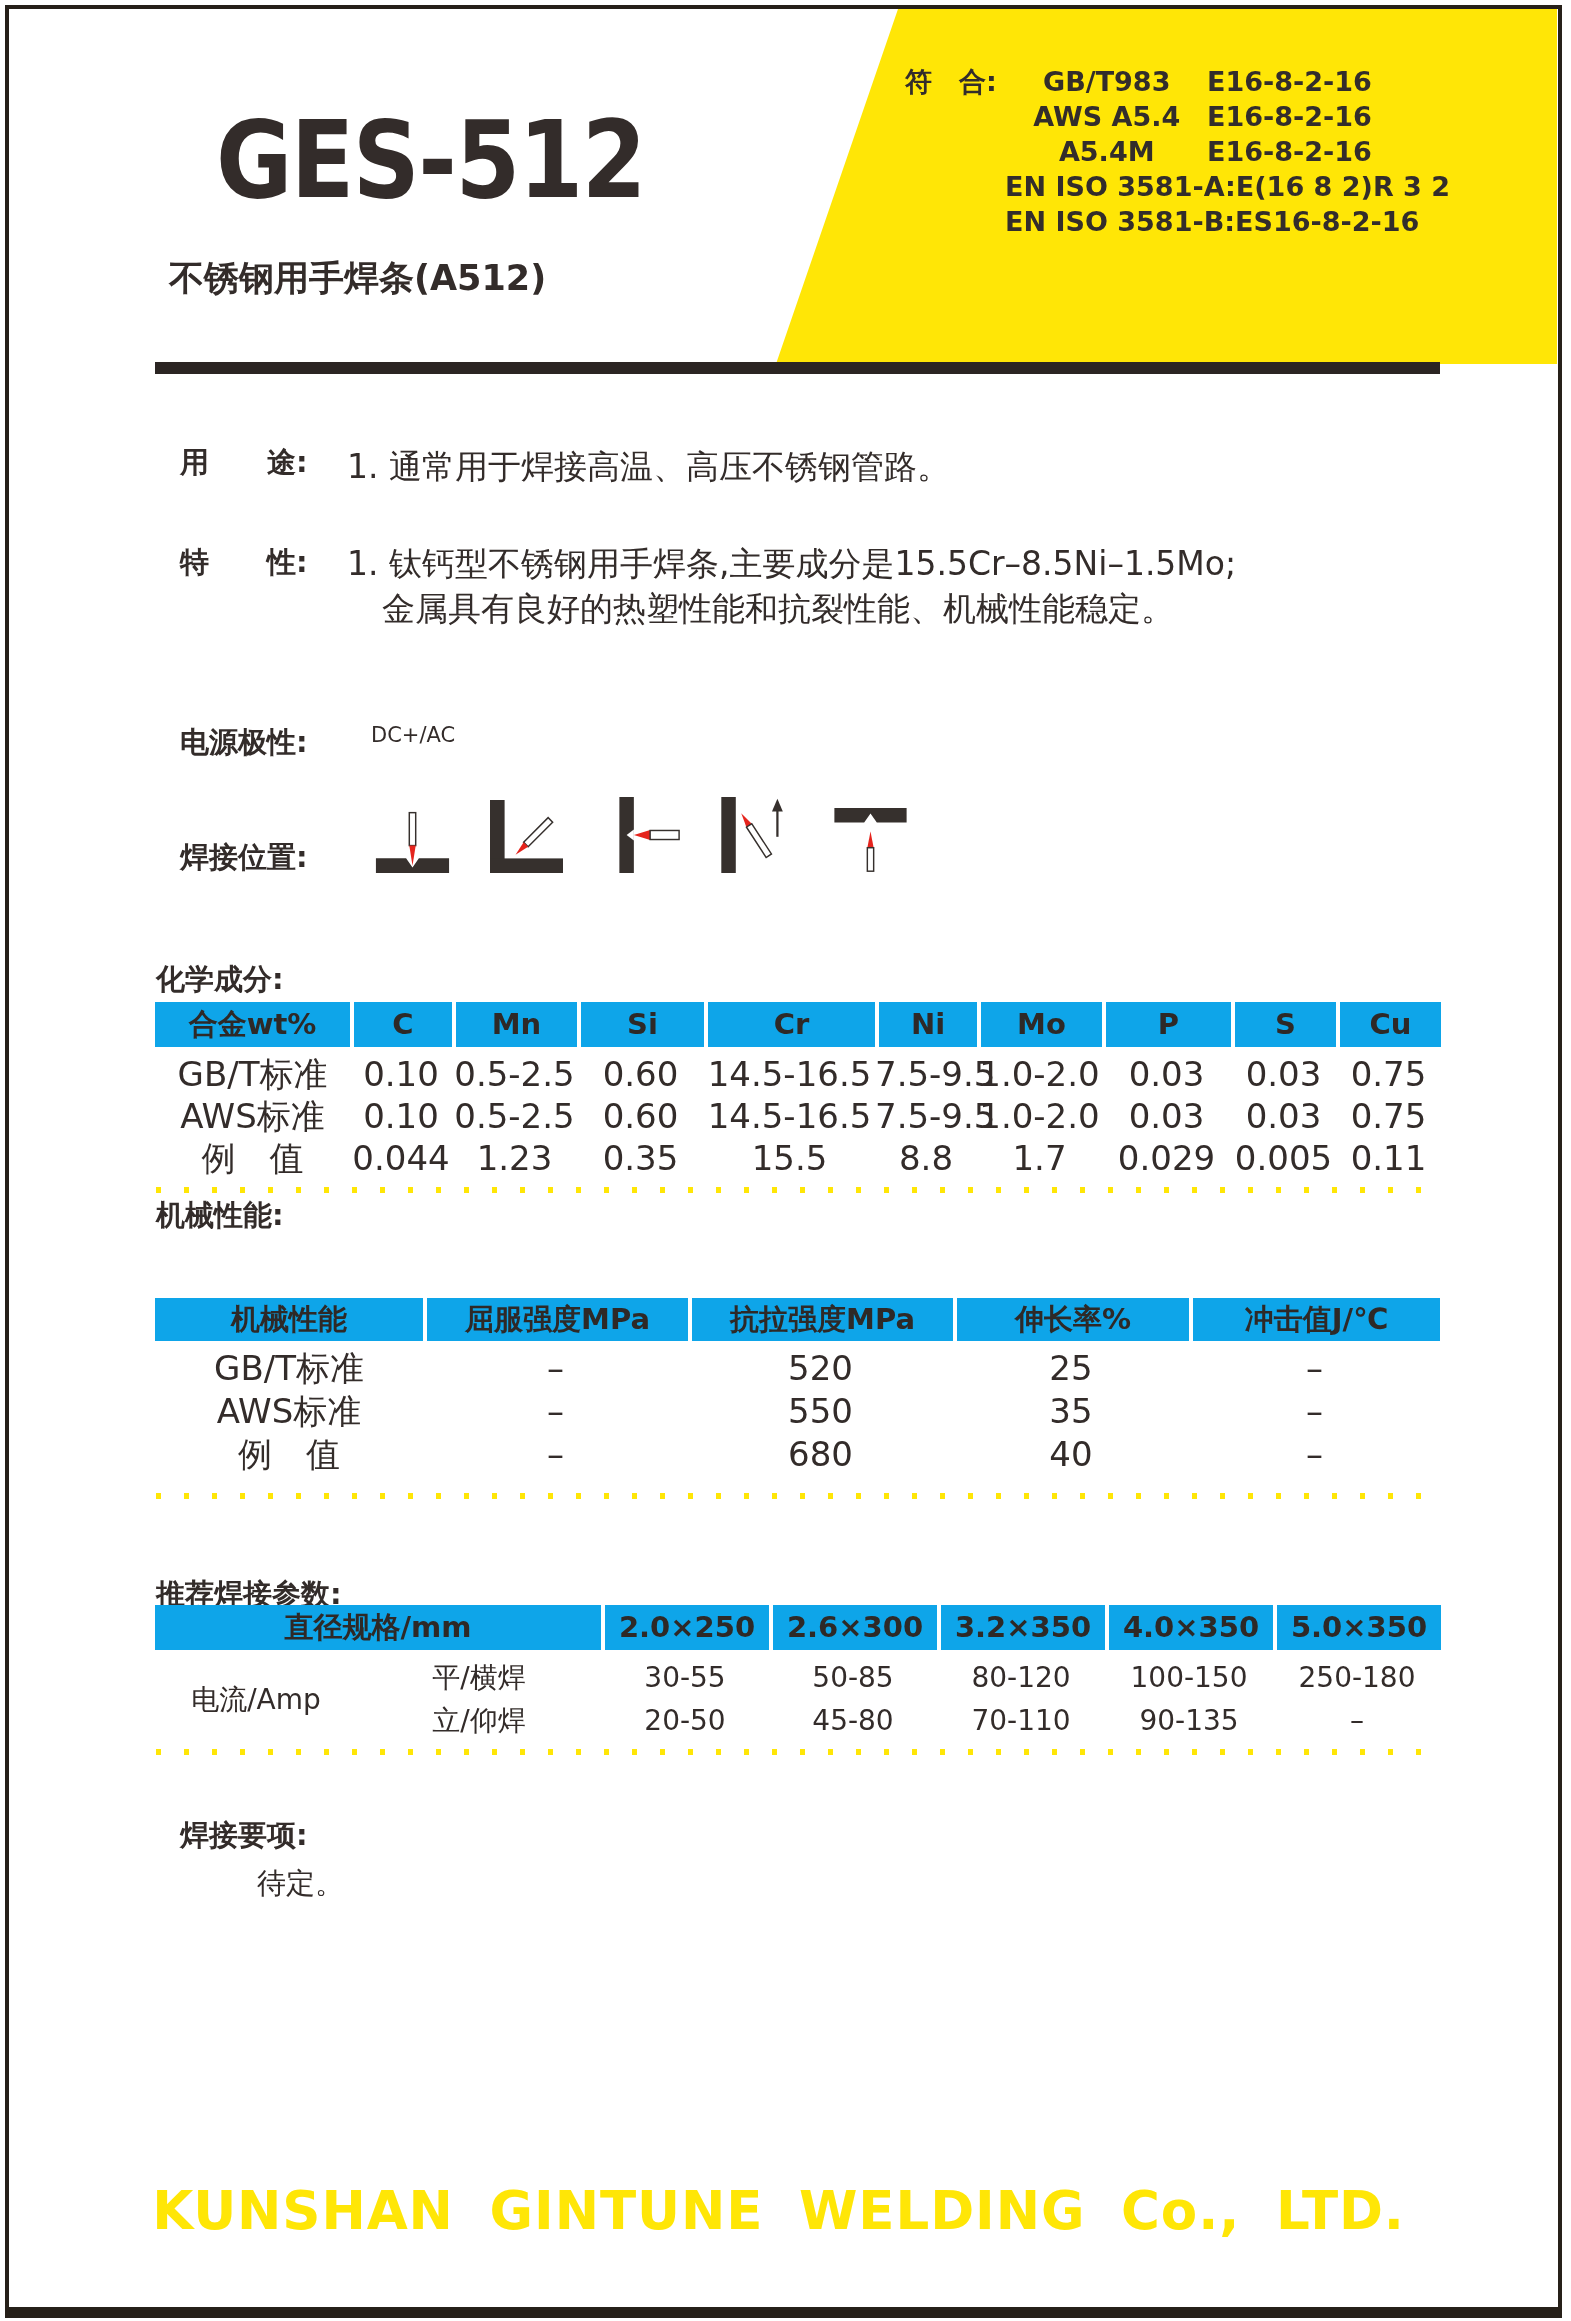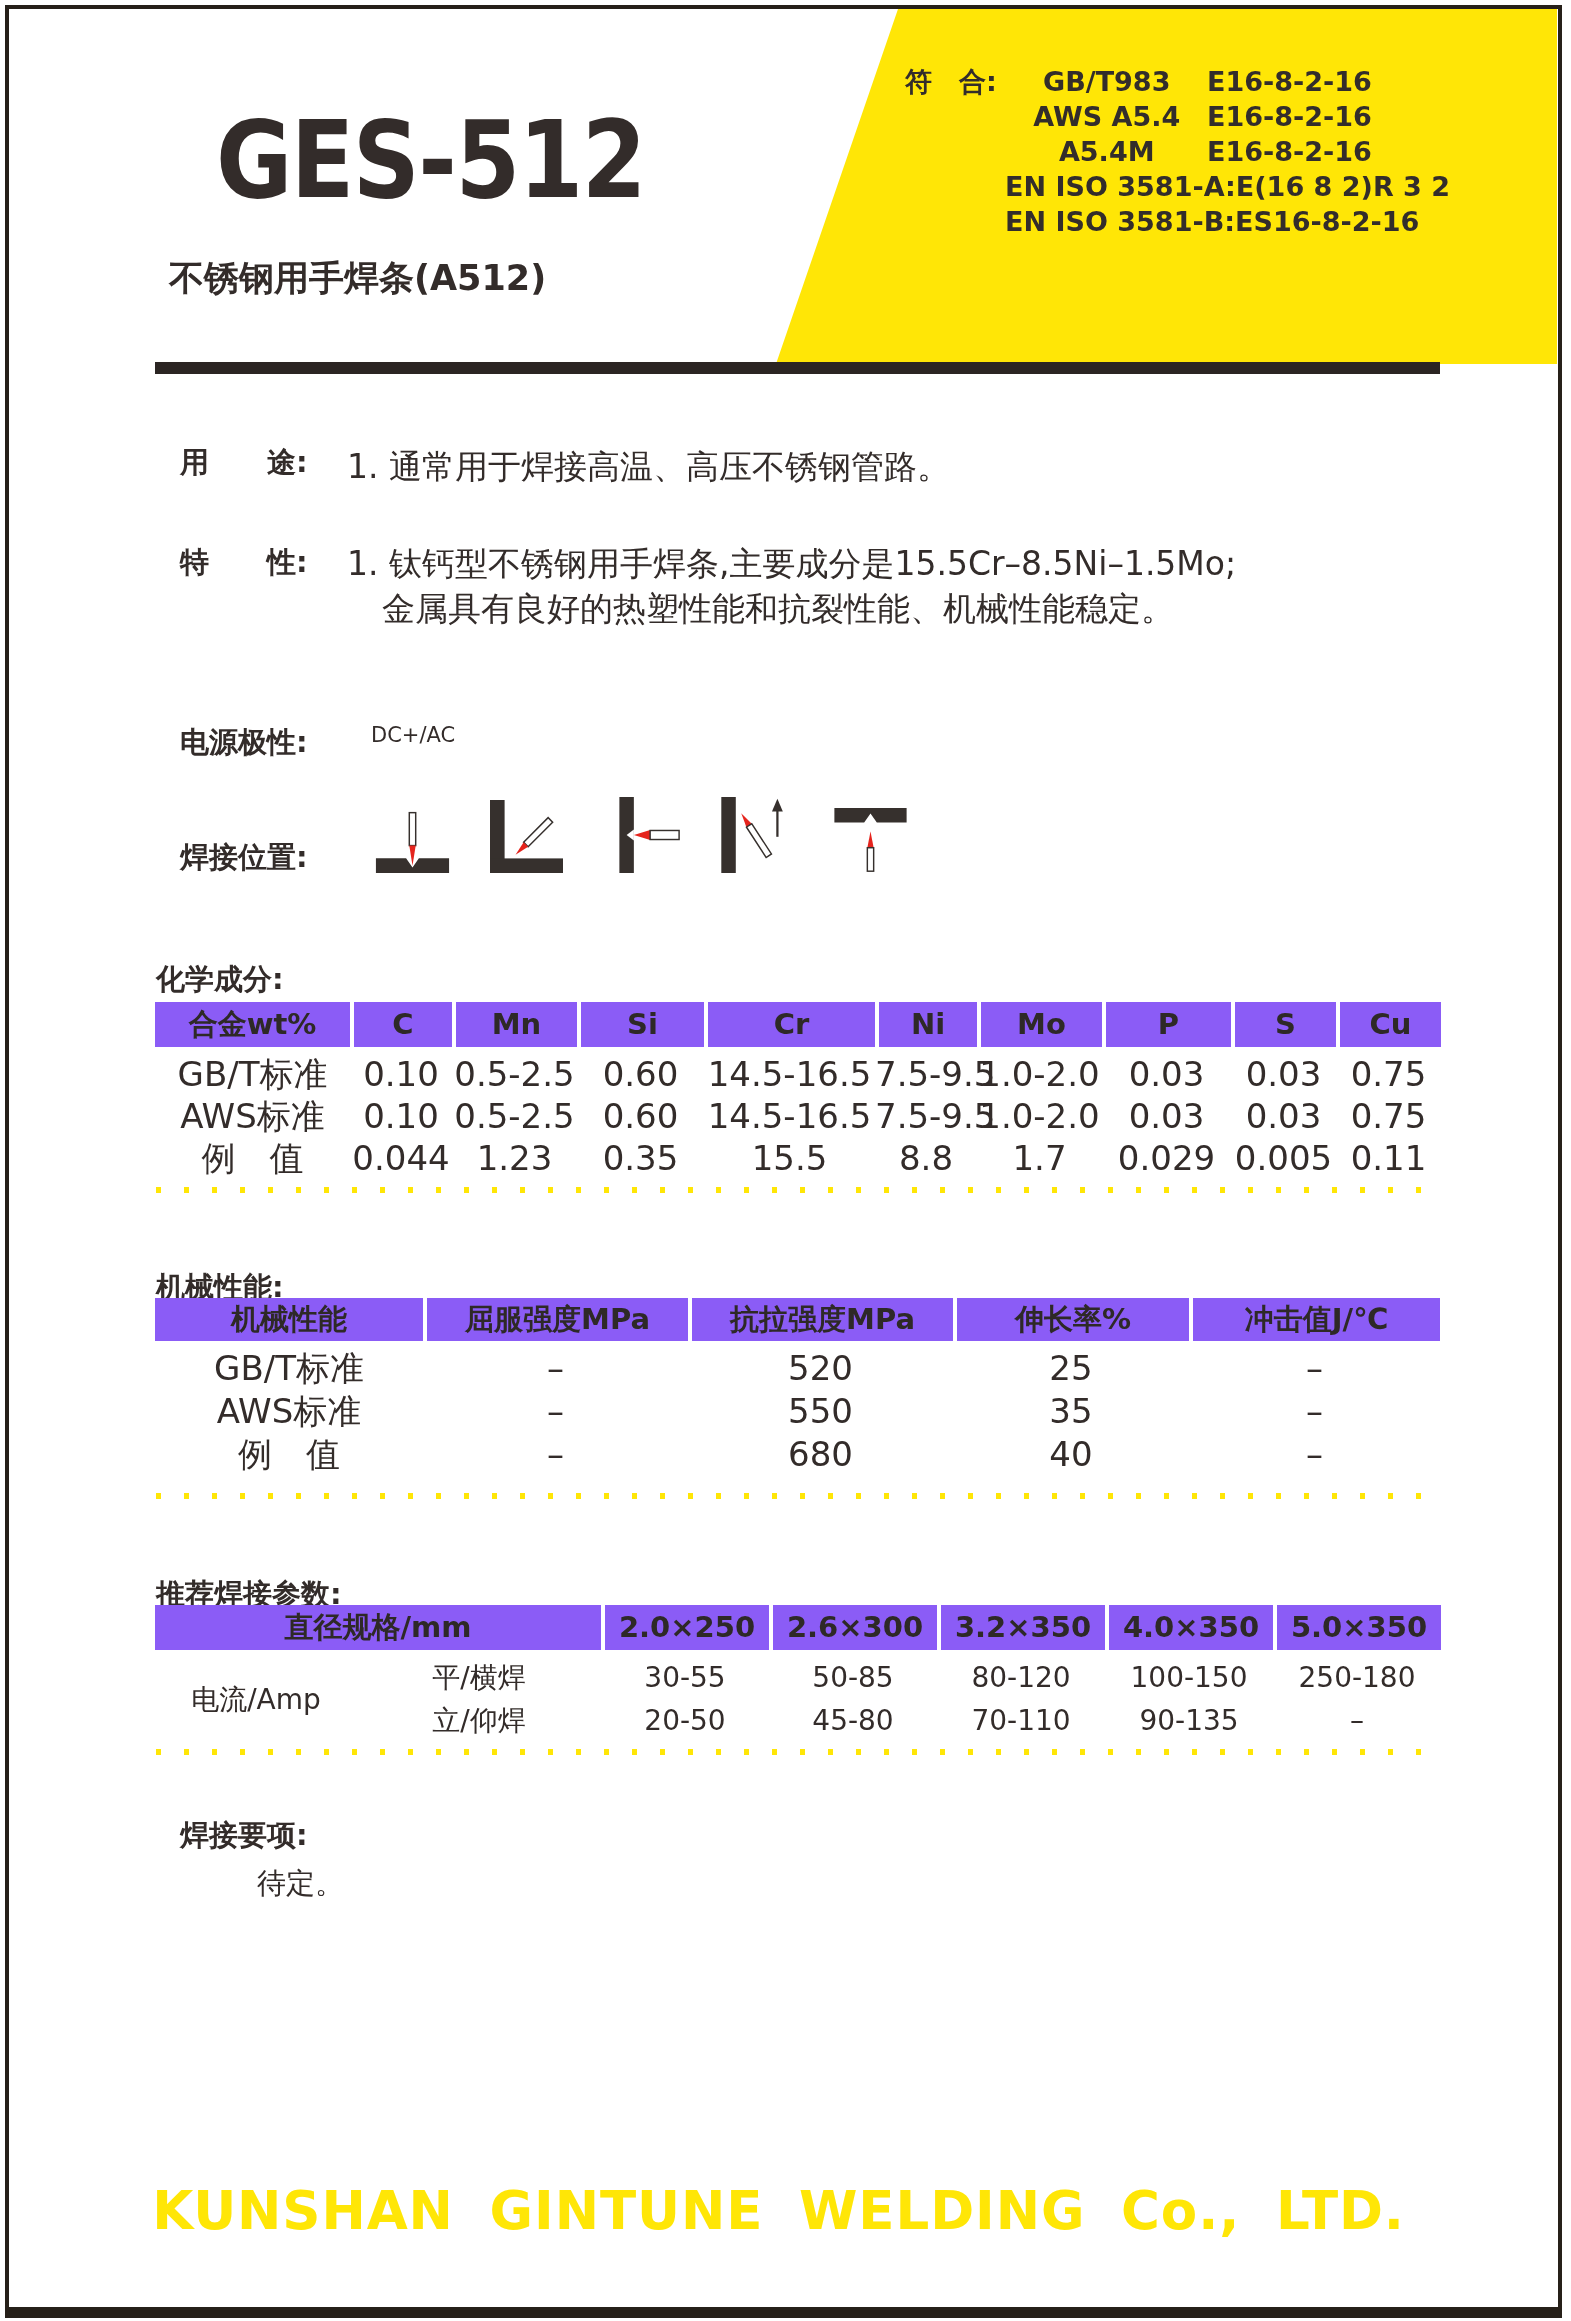--- a/index.html
+++ b/index.html
@@ -35,21 +35,21 @@
   .traits-lines .indent{padding-left:35px;}
   .power-value{position:absolute;left:371px;font-size:21px;}
   .pos-icons{
     position:absolute;left:375px;top:795px;height:78px;
     display:flex;align-items:flex-end;gap:40px;
   }
   .h{position:absolute;left:156px;font-size:29px;font-weight:bold;white-space:nowrap;}
   .tbl{position:absolute;left:155px;width:1286px;}
   .thead{display:grid;}
   .thead span{
-    background:#8b5cf6;font-weight:bold;font-size:29px;text-align:center;
+    background:#0ea5e9;font-weight:bold;font-size:29px;text-align:center;
     line-height:45px;height:45px;border-left:4.5px solid #ffffff;box-sizing:border-box;
     color:#2e2927;white-space:nowrap;overflow:hidden;
   }
   .thead span:first-child{border-left:none;}
   .trow{display:grid;margin-top:0;}
   .trow span{font-size:34px;text-align:center;line-height:42px;height:42px;white-space:nowrap;}
   .tbody{padding-top:5.5px;}
   .chem-grid{grid-template-columns:195px 102px 125px 127px 171px 102px 125px 129px 105px 105px;}
   .mech-grid{grid-template-columns:268px 265px 265px 236px 251px;}
   .mech-grid span{line-height:43px;height:43px;}
@@ -199,21 +199,21 @@
         <span>8.8</span>
         <span>1.7</span>
         <span>0.029</span>
         <span>0.005</span>
         <span>0.11</span>
       </div>
     </div>
   </div>
   <div class="dots" style="top:1187px;"></div>
 
-  <div class="h" style="top:1268px;">机械性能:</div>
+  <div class="h" style="top:1196px;">机械性能:</div>
   <div class="tbl" style="top:1298px;">
     <div class="thead mech-grid">
       <span>机械性能</span>
       <span>屈服强度MPa</span>
       <span>抗拉强度MPa</span>
       <span>伸长率%</span>
       <span>冲击值J/℃</span>
     </div>
     <div class="tbody">
       <div class="trow mech-grid">

